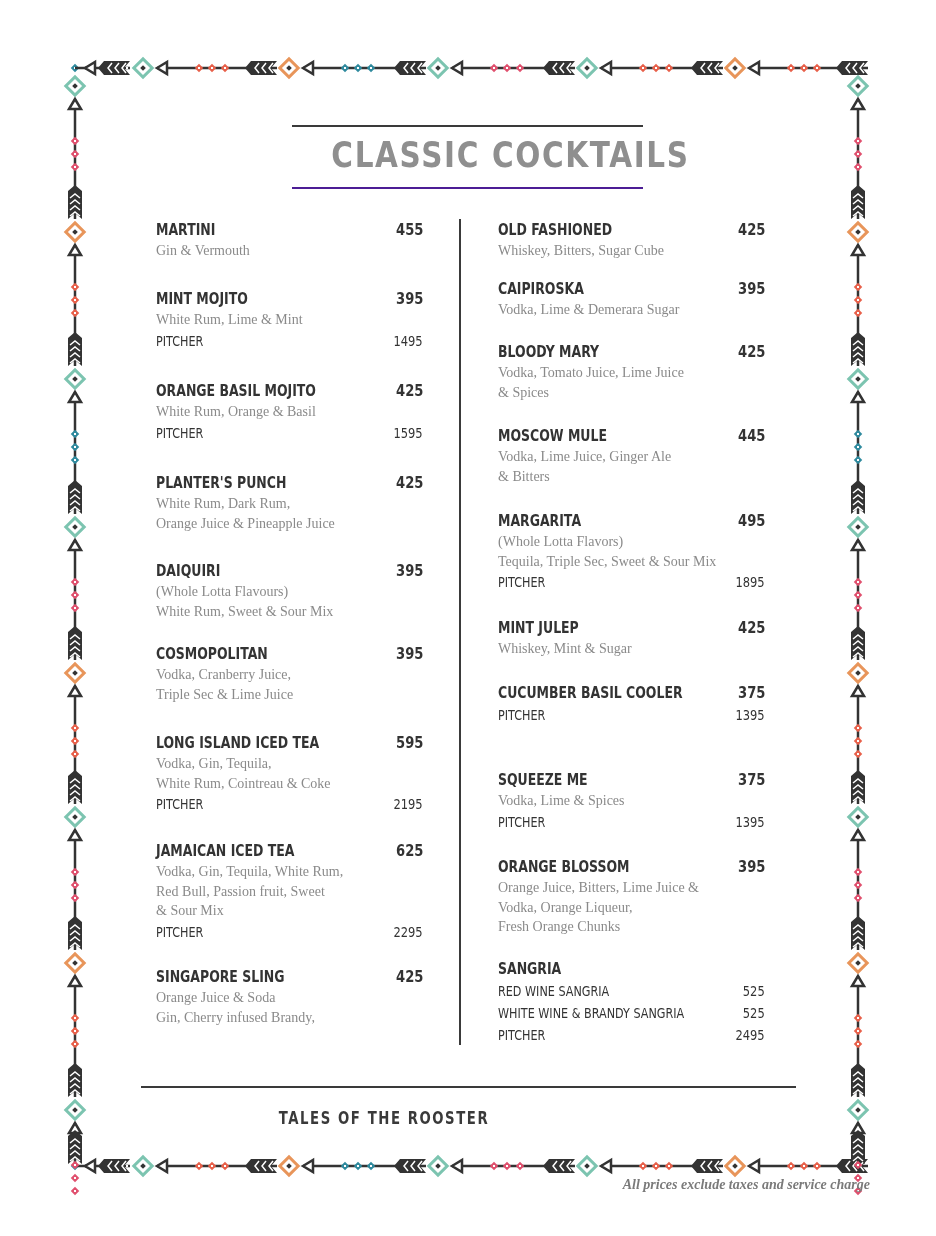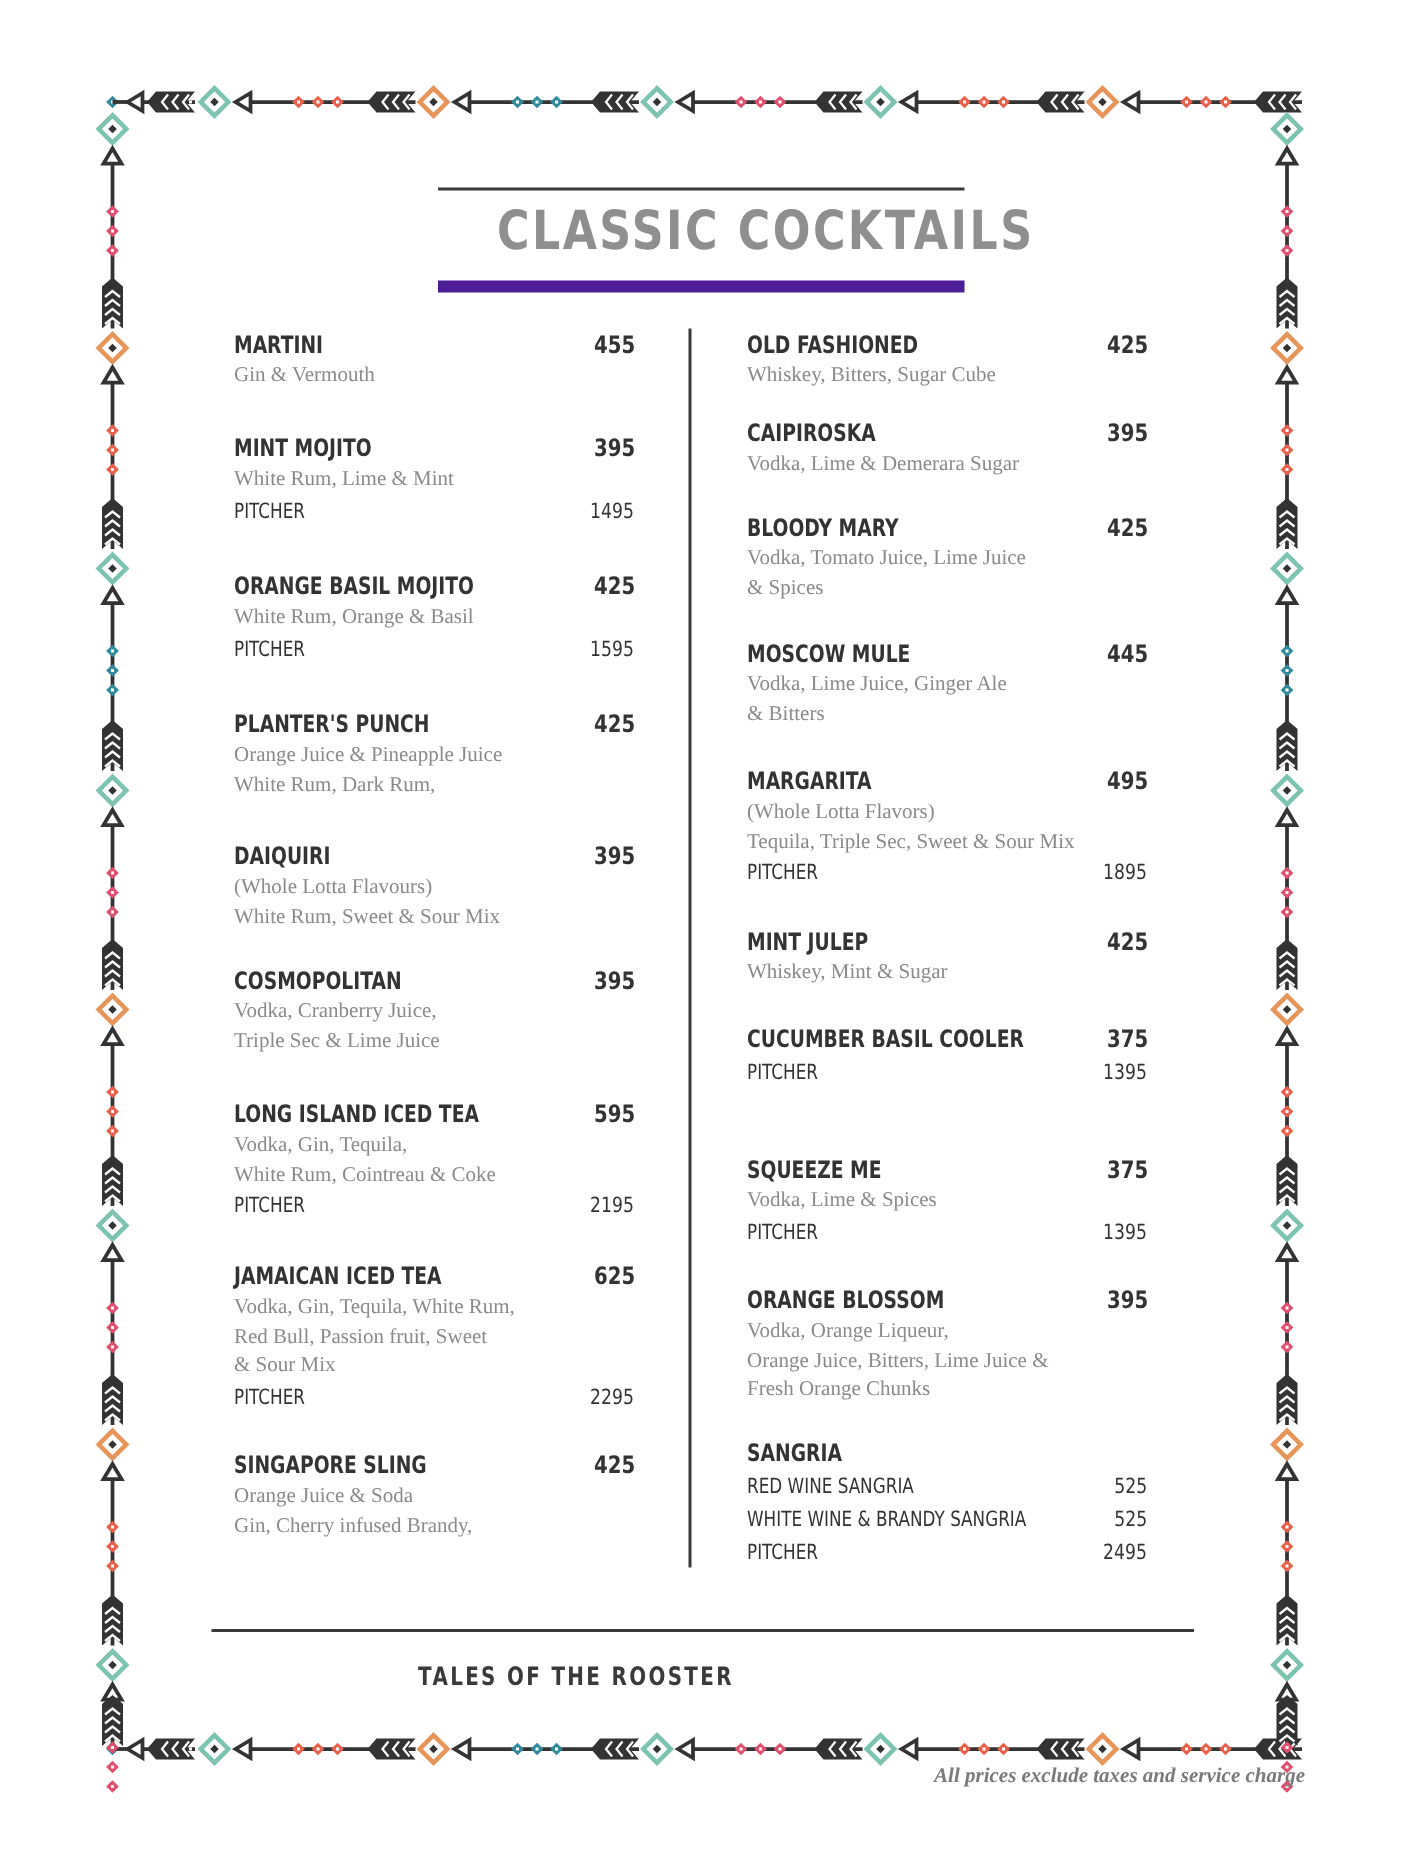--- a/index.html
+++ b/index.html
@@ -1,19 +1,19 @@
 <!DOCTYPE html>
 <html><head>
 <meta charset="utf-8">
 <style>
   html, body { margin: 0; padding: 0; background: #ffffff; }
   body { width: 936px; height: 1236px; position: relative; overflow: hidden; }
   .page { position: absolute; left: 0; top: 0; width: 936px; height: 1236px; }
   .border-svg { position: absolute; left: 0; top: 0; }
-  .title-wrap { position: absolute; left: 292px; top: 125px; width: 351px; height: 60px; border-top: 2px solid #3a3a3a; border-bottom: 8px solid #4c1d95; text-align: center; }
+  .title-wrap { position: absolute; left: 292px; top: 125px; width: 351px; height: 60px; border-top: 2px solid #3a3a3a; border-bottom: 2px solid #4c1d95; text-align: center; }
   .title { font-family: "DejaVu Sans", sans-serif; font-weight: bold; font-size: 36px; color: #8f8f8f; letter-spacing: 2px; line-height: 56px; transform: scaleX(0.82); display: inline-block; white-space: nowrap; }
   .col { position: absolute; top: 219px; }
   .col-left { left: 156px; width: 267px; }
   .col-right { left: 498px; width: 267px; }
   .divider { position: absolute; left: 459px; top: 219px; width: 2px; height: 826px; background: #3a3a3a; }
   .item { position: absolute; left: 0; width: 100%; }
   .row { position: relative; height: 22px; }
   .name { font-family: "DejaVu Sans", sans-serif; font-weight: bold; font-size: 16px; color: #333333; line-height: 22px; display: inline-block; transform: scaleX(0.78); transform-origin: left center; white-space: nowrap; }
   .price { position: absolute; right: 0; top: 0; font-family: "DejaVu Sans", sans-serif; font-weight: bold; font-size: 16px; color: #333333; line-height: 22px; transform: scaleX(0.82); transform-origin: right center; white-space: nowrap; }
   .desc { font-family: "Liberation Serif", serif; font-size: 14px; color: #8a8a8a; line-height: 19.5px; white-space: nowrap; }
@@ -456,22 +456,22 @@
     </div>
 
     <div class="item" style="top:161px">
       <div class="row"><span class="name">ORANGE BASIL MOJITO</span><span class="price">425</span></div>
       <div class="desc">White Rum, Orange &amp; Basil</div>
       <div class="sub"><span class="sub-name">PITCHER</span><span class="sub-price">1595</span></div>
     </div>
 
     <div class="item" style="top:253px">
       <div class="row"><span class="name">PLANTER'S PUNCH</span><span class="price">425</span></div>
+      <div class="desc">White Rum, Dark Rum,</div>
       <div class="desc">Orange Juice &amp; Pineapple Juice</div>
-      <div class="desc">White Rum, Dark Rum,</div>
     </div>
 
     <div class="item" style="top:341px">
       <div class="row"><span class="name">DAIQUIRI</span><span class="price">395</span></div>
       <div class="desc">(Whole Lotta Flavours)</div>
       <div class="desc">White Rum, Sweet &amp; Sour Mix</div>
     </div>
 
     <div class="item" style="top:424px">
       <div class="row"><span class="name">COSMOPOLITAN</span><span class="price">395</span></div>
@@ -542,22 +542,22 @@
     </div>
 
     <div class="item" style="top:550px">
       <div class="row"><span class="name">SQUEEZE ME</span><span class="price">375</span></div>
       <div class="desc">Vodka, Lime &amp; Spices</div>
       <div class="sub"><span class="sub-name">PITCHER</span><span class="sub-price">1395</span></div>
     </div>
 
     <div class="item" style="top:637px">
       <div class="row"><span class="name">ORANGE BLOSSOM</span><span class="price">395</span></div>
+      <div class="desc">Orange Juice, Bitters, Lime Juice &amp;</div>
       <div class="desc">Vodka, Orange Liqueur,</div>
-      <div class="desc">Orange Juice, Bitters, Lime Juice &amp;</div>
       <div class="desc">Fresh Orange Chunks</div>
     </div>
 
     <div class="item" style="top:739px">
       <div class="row"><span class="name">SANGRIA</span></div>
       <div class="sub"><span class="sub-name">RED WINE SANGRIA</span><span class="sub-price">525</span></div>
       <div class="sub"><span class="sub-name">WHITE WINE &amp; BRANDY SANGRIA</span><span class="sub-price">525</span></div>
       <div class="sub"><span class="sub-name">PITCHER</span><span class="sub-price">2495</span></div>
     </div>
   </div>

